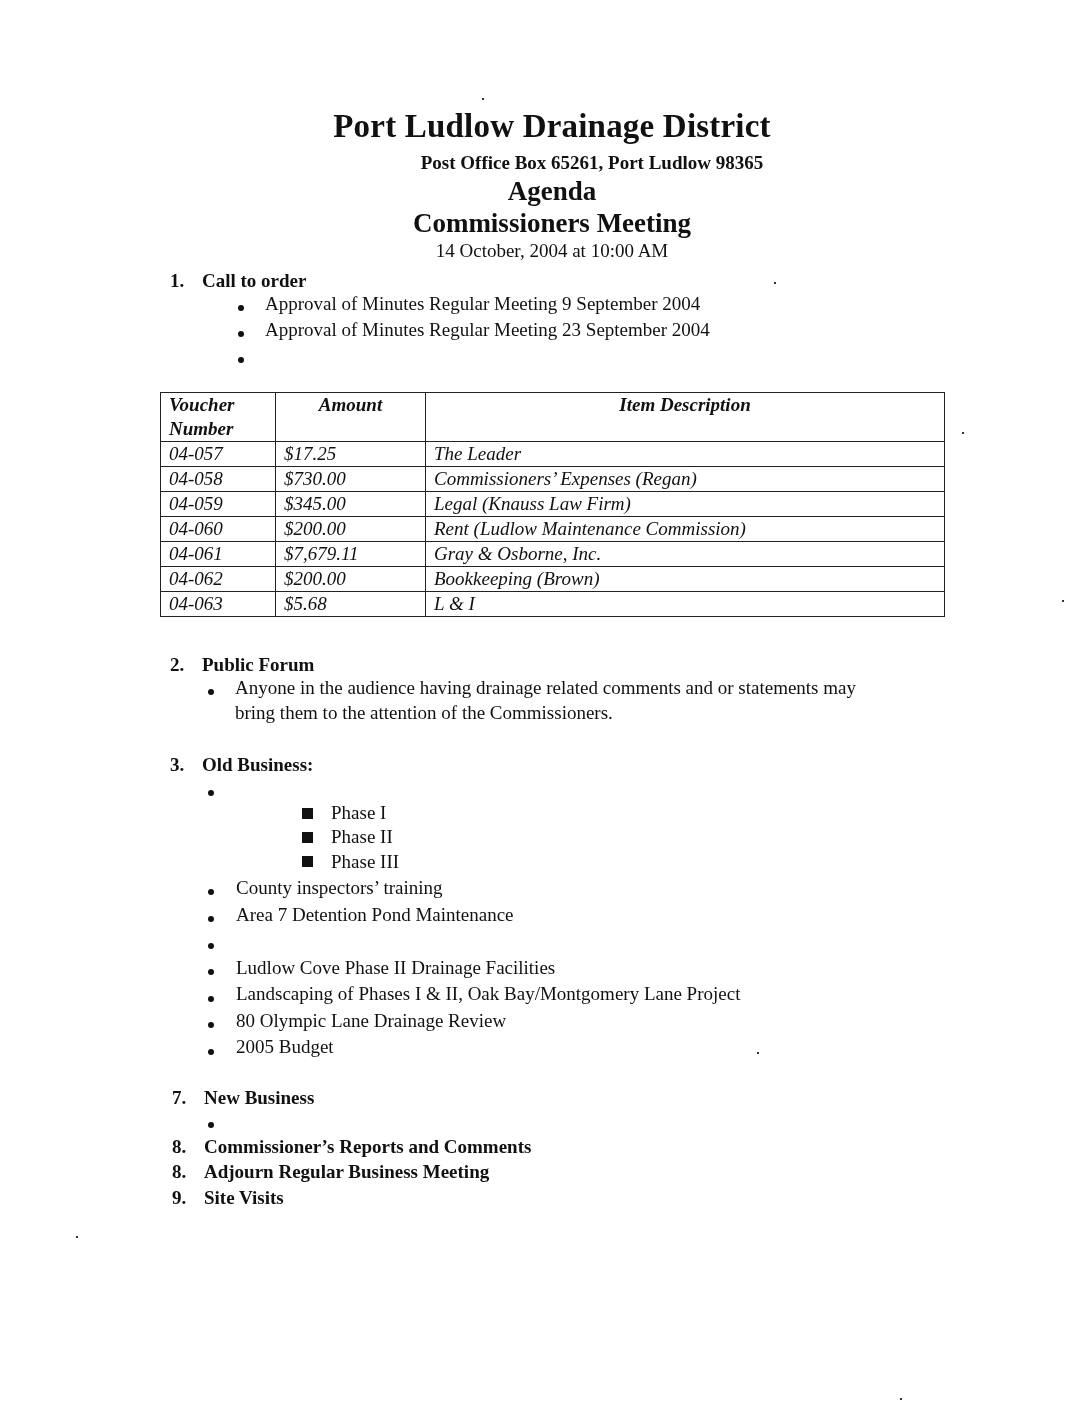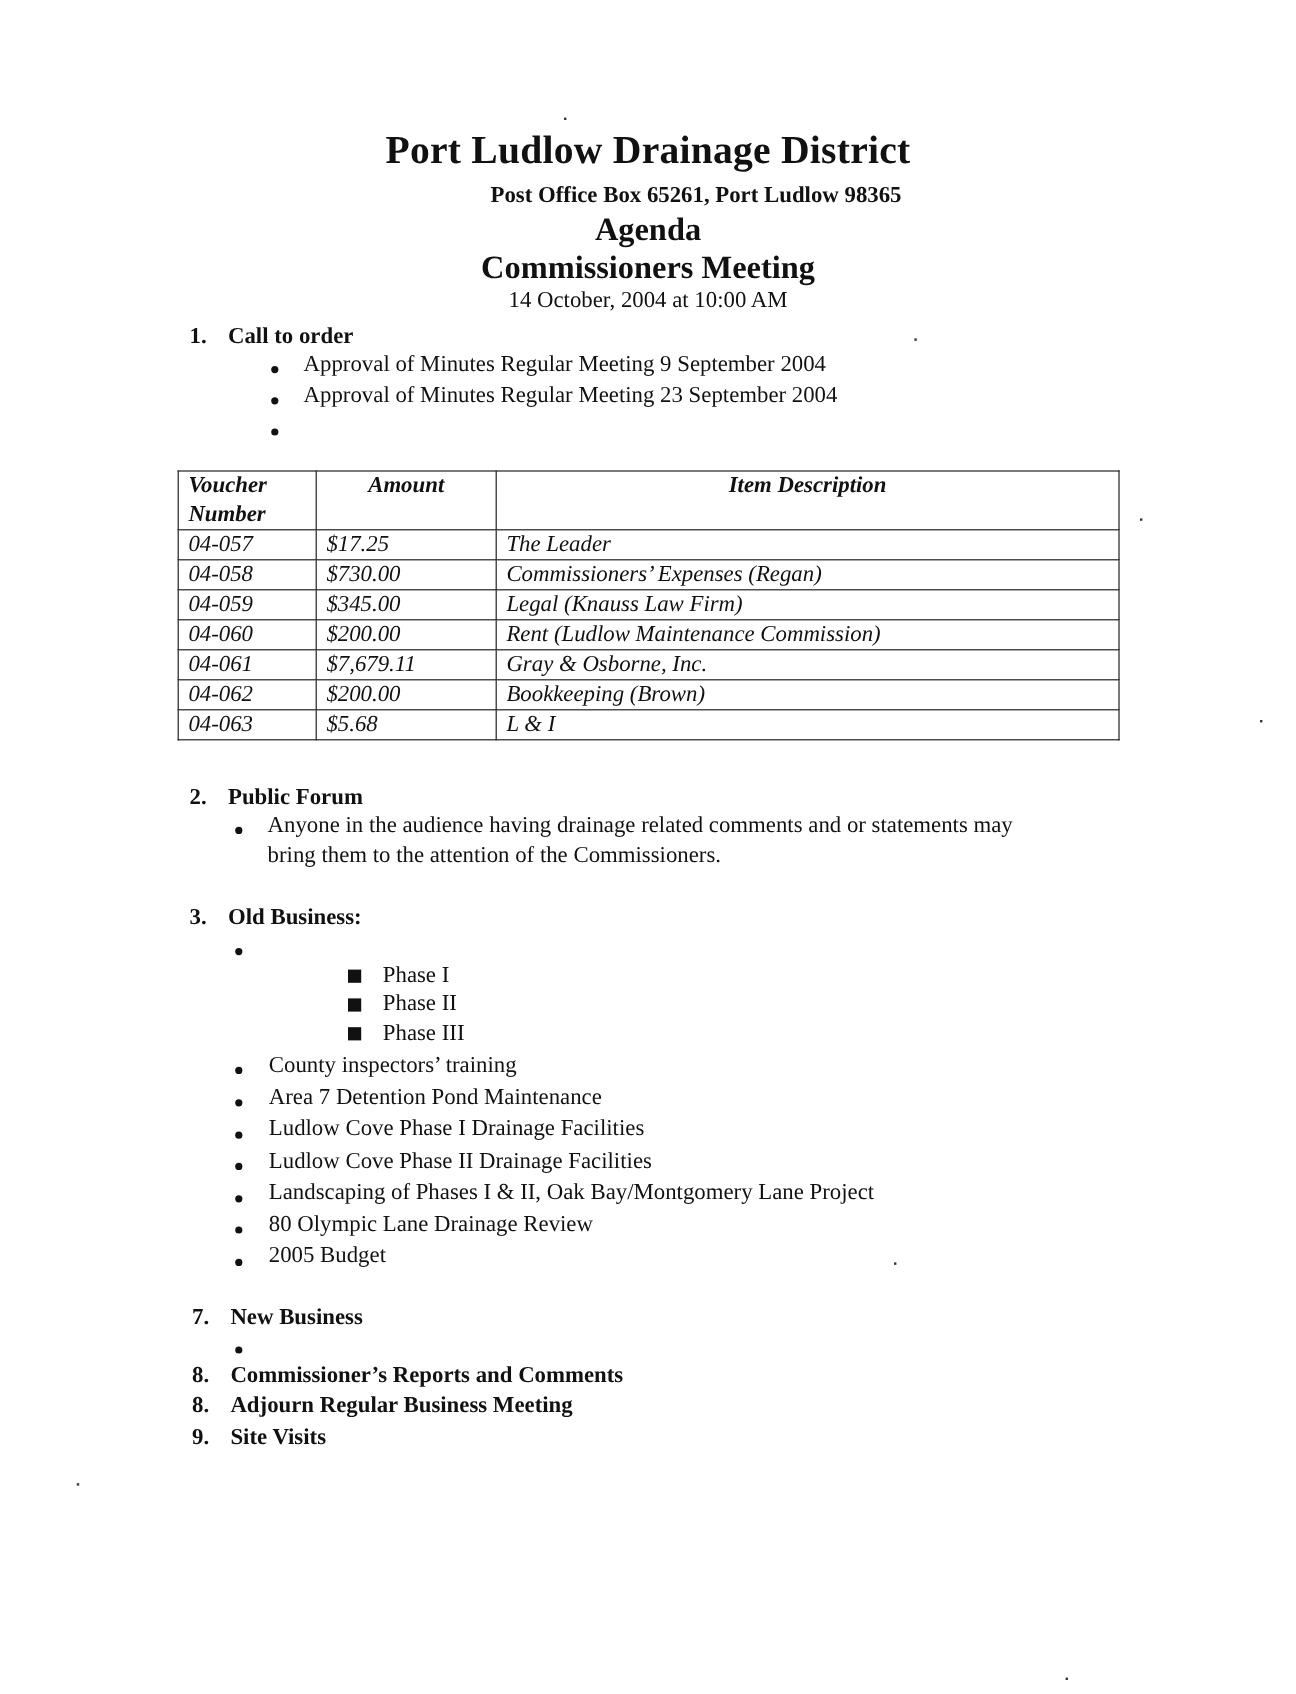--- a/index.html
+++ b/index.html
@@ -1,20 +1,20 @@
 <!DOCTYPE html>
 <html><head>
   <meta charset="utf-8">
   <style>
     html, body { margin: 0; padding: 0; background: #ffffff; }
     body {
       width: 1080px; height: 1412px; position: relative; overflow: hidden;
       font-family: "Liberation Serif", "DejaVu Serif", serif; color: #111;
     }
-    .page { position: absolute; left: 0; top: 0; width: 856px; height: 1412px; }
+    .page { position: absolute; left: 12px; top: 0; width: 856px; height: 1412px; }
     .center { position: absolute; left: 0; width: 1080px; text-align: center; white-space: nowrap; }
     .title { top: 108px; font-size: 33px; font-weight: bold; letter-spacing: 0.2px; }
     .addr { top: 152px; font-size: 19px; font-weight: bold; padding-left: 40px; }
     .agenda { top: 176px; font-size: 27px; font-weight: bold; }
     .meeting { top: 208px; font-size: 27px; font-weight: bold; }
     .date { top: 240px; font-size: 19px; }
 
     .abs { position: absolute; white-space: nowrap; }
     .h { font-weight: bold; font-size: 19px; }
     .num { display: inline-block; width: 32px; }
@@ -123,21 +123,20 @@
   <div class="sq" style="left:290px; top:832px;"></div>
   <div class="abs item" style="left:319px; top:826px;">Phase II</div>
   <div class="sq" style="left:290px; top:856px;"></div>
   <div class="abs item" style="left:319px; top:851px;">Phase III</div>
 
   <div class="bullet" style="left:196px; top:889px;"></div>
   <div class="abs item" style="left:224px; top:877px;">County inspectors’ training</div>
   <div class="bullet" style="left:196px; top:916px;"></div>
   <div class="abs item" style="left:224px; top:904px;">Area 7 Detention Pond Maintenance</div>
   <div class="bullet" style="left:196px; top:943px;"></div>
-  <div class="abs item" style="left:224px; top:930px;">Ludlow Cove Phase I Drainage Facilities</div>
   <div class="bullet" style="left:196px; top:969px;"></div>
   <div class="abs item" style="left:224px; top:957px;">Ludlow Cove Phase II Drainage Facilities</div>
   <div class="bullet" style="left:196px; top:996px;"></div>
   <div class="abs item" style="left:224px; top:983px;">Landscaping of Phases I &amp; II, Oak Bay/Montgomery Lane Project</div>
   <div class="bullet" style="left:196px; top:1022px;"></div>
   <div class="abs item" style="left:224px; top:1010px;">80 Olympic Lane Drainage Review</div>
   <div class="bullet" style="left:196px; top:1049px;"></div>
   <div class="abs item" style="left:224px; top:1036px;">2005 Budget</div>
 
   <div class="abs h" style="left:160px; top:1087px;">

